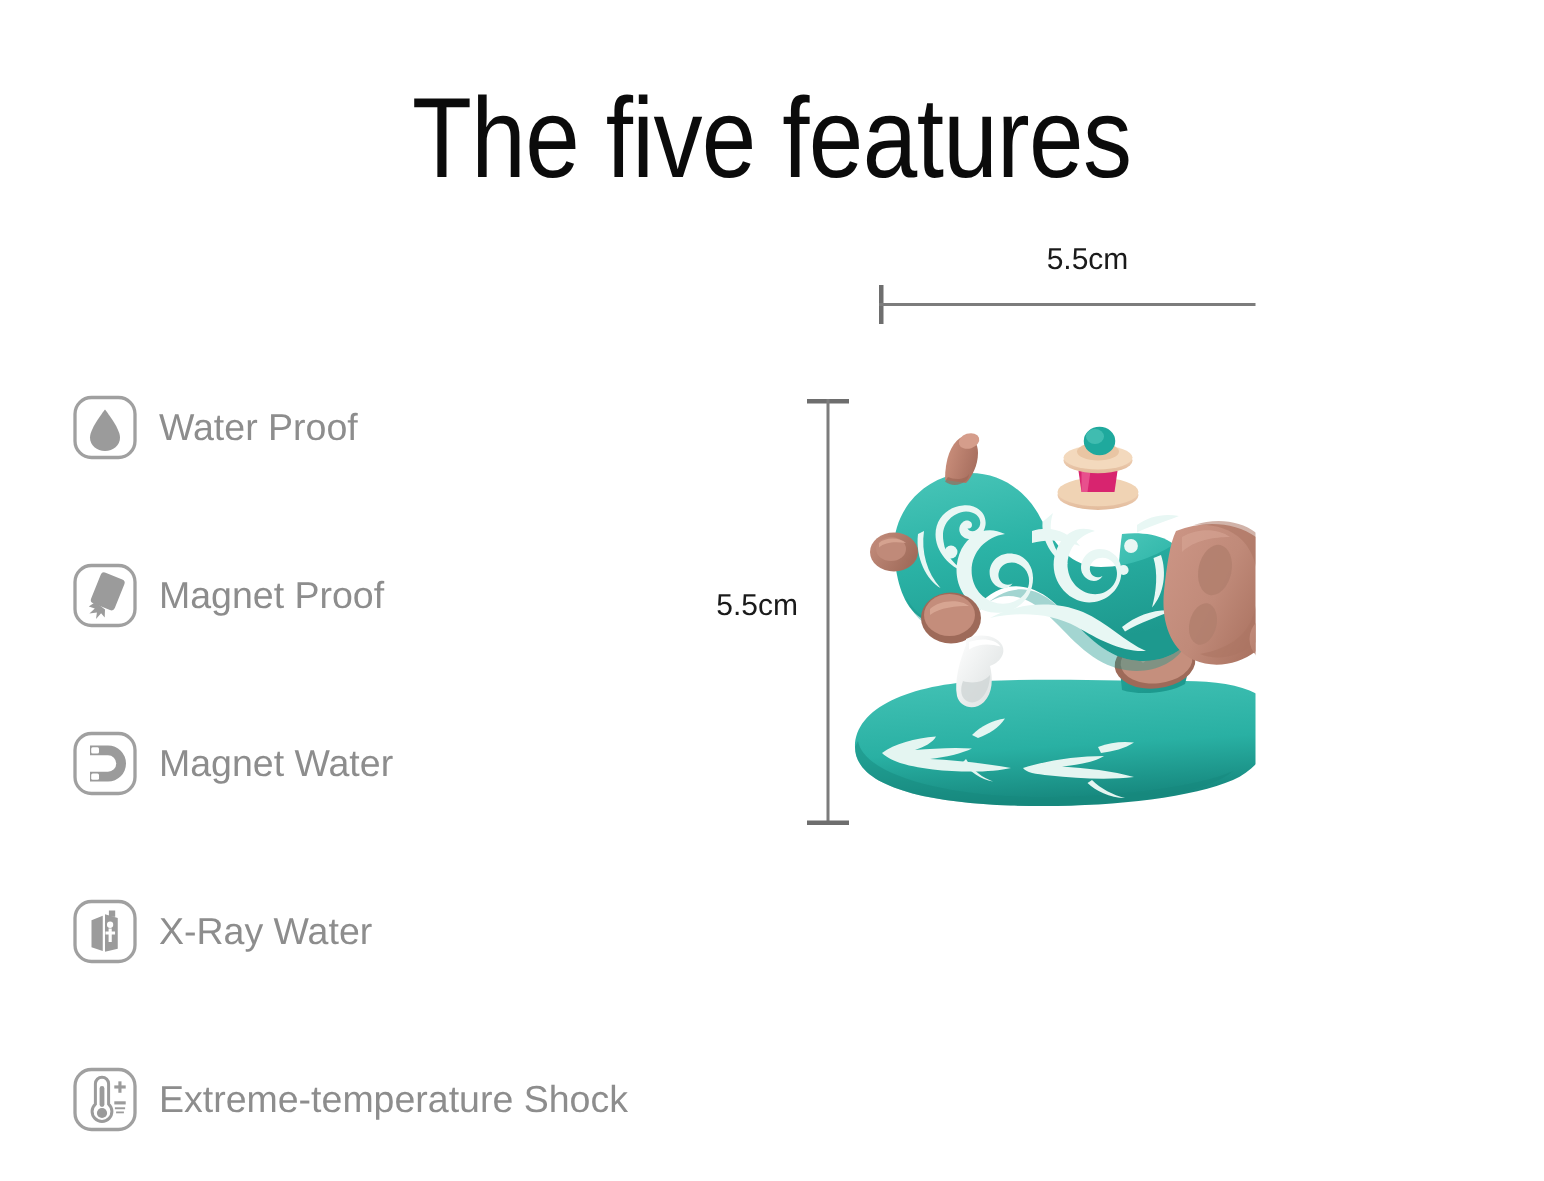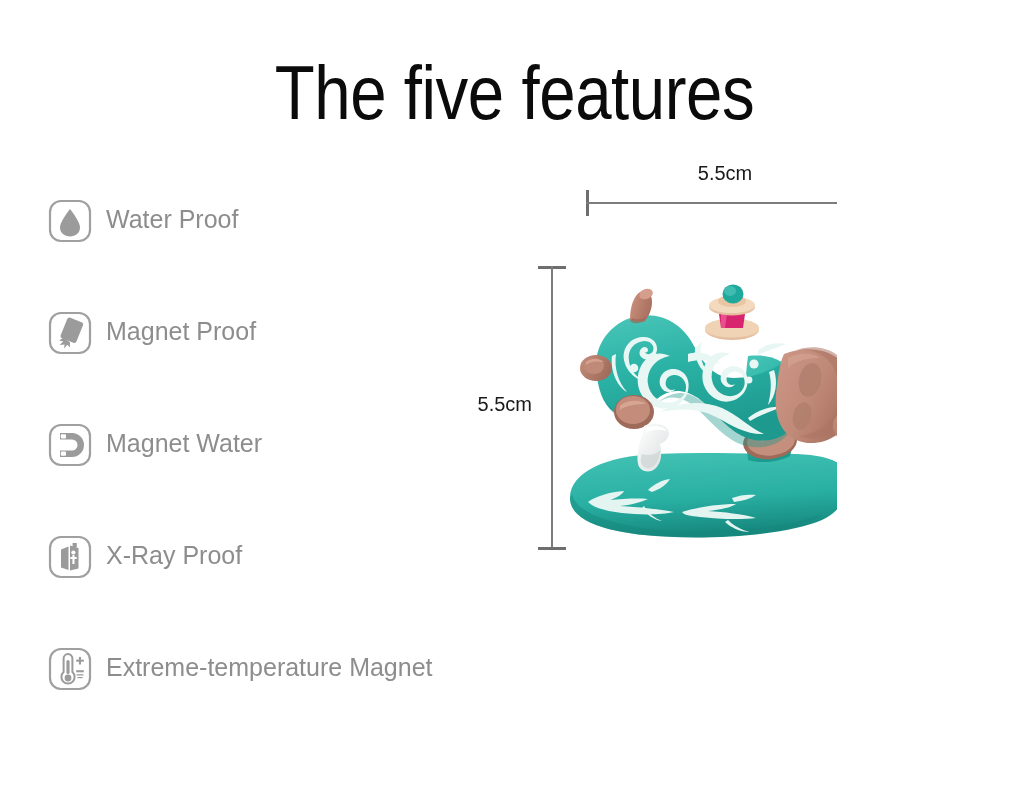--- a/index.html
+++ b/index.html
@@ -41,21 +41,21 @@
   .features {
     position: absolute;
     left: 48px;
     top: 196px;
     width: 470px;
   }
   .feature-row {
     position: relative;
     height: 112px;
     display: flex;
-    align-items: flex-start;
+    align-items: flex-end;
   }
   .feature-icon {
     width: 44px;
     height: 46px;
     flex: 0 0 44px;
     margin-top: 2px;
   }
   .feature-icon svg { display: block; width: 44px; height: 46px; }
   .feature-label {
     margin-left: 14px;
@@ -189,38 +189,38 @@
         <svg viewBox="0 0 44 46">
           <rect x="2" y="3" width="40" height="40" rx="11" ry="11" fill="none" stroke="#a0a0a0" stroke-width="2.2"></rect>
           <path d="M13 15.5 L20.5 12.5 L20.5 36 L13 33.5 Z" fill="#9b9b9b"></path>
           <path d="M22 11.5 L30.5 14 L30.5 34.5 L22 36.5 Z" fill="#9b9b9b"></path>
           <rect x="24.6" y="9" width="4.2" height="4.2" fill="#9b9b9b"></rect>
           <circle cx="25.4" cy="18.5" r="2.1" fill="#ffffff"></circle>
           <rect x="24.4" y="21" width="2.1" height="9" fill="#ffffff"></rect>
           <rect x="22.3" y="23" width="6.4" height="2" fill="#ffffff"></rect>
         </svg>
       </span>
-      <span class="feature-label">X-Ray Proof</span>
+      <span class="feature-label">X-Ray Water</span>
     </div>
 
     <div class="feature-row">
       <span class="feature-icon">
         <svg viewBox="0 0 44 46">
           <rect x="2" y="3" width="40" height="40" rx="11" ry="11" fill="none" stroke="#a0a0a0" stroke-width="2.2"></rect>
           <path d="M15.6 12.5 a4.4 4.4 0 0 1 8.8 0 v13.6 a6.6 6.6 0 1 1 -8.8 0 Z" fill="none" stroke="#9b9b9b" stroke-width="2"></path>
           <rect x="18.4" y="14" width="3.2" height="14" rx="1.6" fill="#9b9b9b"></rect>
           <circle cx="20" cy="32" r="3.4" fill="#9b9b9b"></circle>
           <rect x="28.2" y="13.6" width="7.6" height="2.1" fill="#9b9b9b"></rect>
           <rect x="30.9" y="10.9" width="2.1" height="7.6" fill="#9b9b9b"></rect>
           <rect x="28.2" y="24.2" width="7.6" height="2.1" fill="#9b9b9b"></rect>
           <rect x="28.6" y="28.2" width="6.8" height="1.3" fill="#9b9b9b"></rect>
           <rect x="29.4" y="31" width="5.2" height="1.2" fill="#9b9b9b"></rect>
         </svg>
       </span>
-      <span class="feature-label">Extreme-temperature Magnet</span>
+      <span class="feature-label">Extreme-temperature Shock</span>
     </div>
 
   </div>
 
   <div class="dim-h-label">5.5cm</div>
   <div class="dim-h">
     <div class="cap left"></div>
     <div class="bar"></div>
     <div class="cap right"></div>
   </div>

